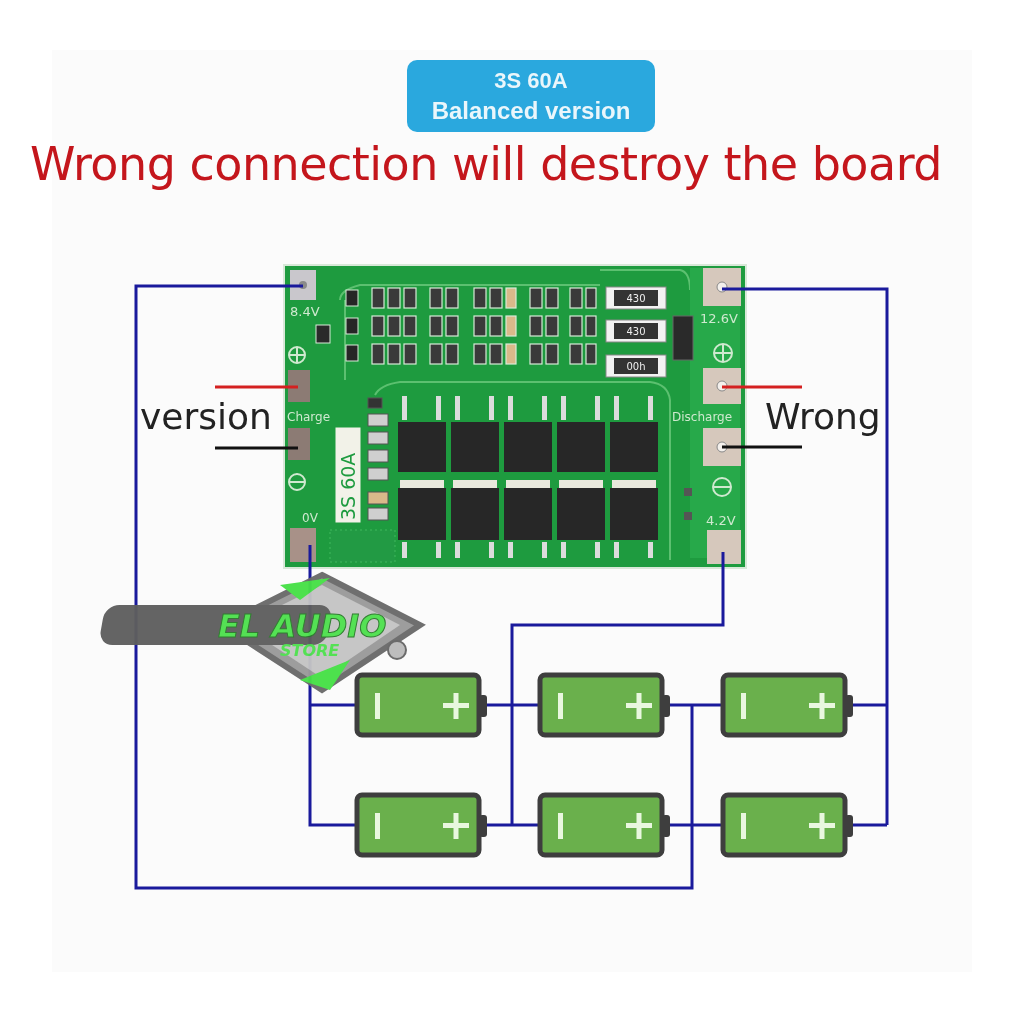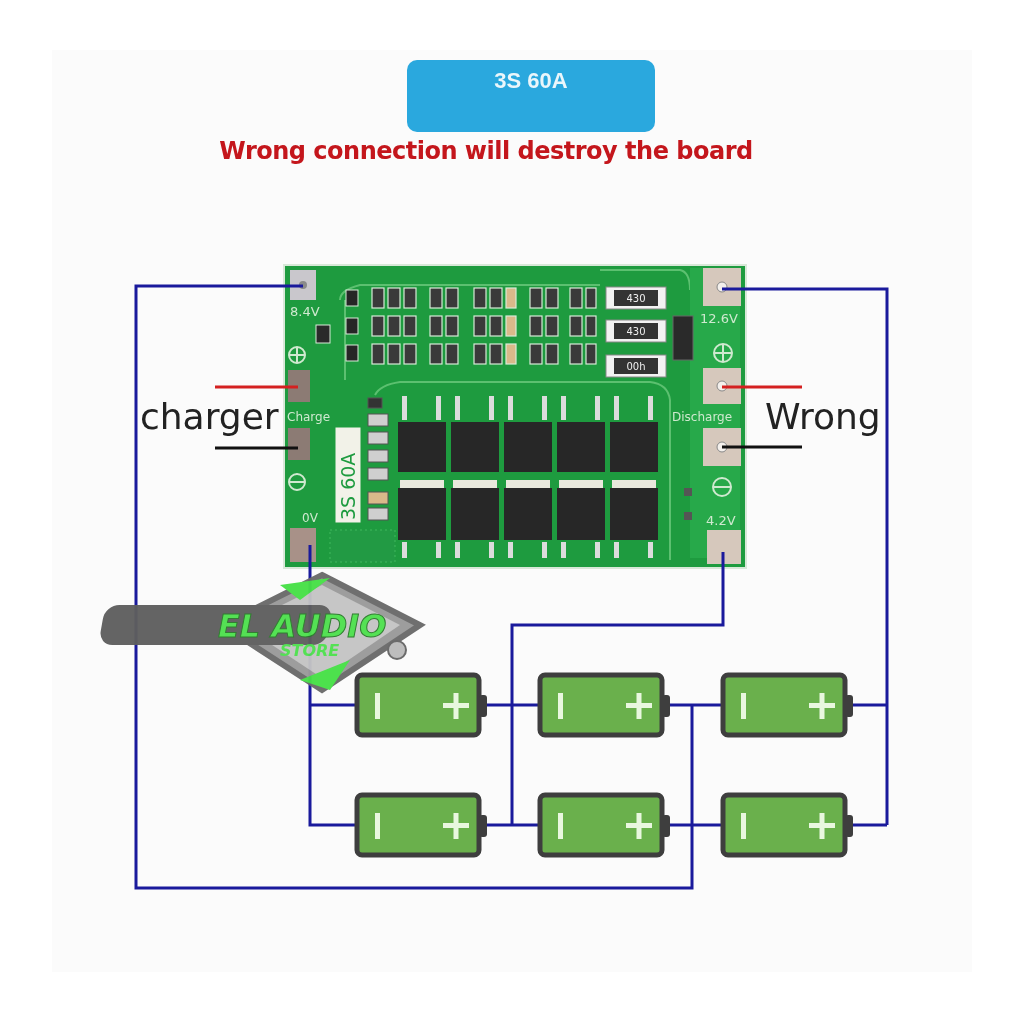--- a/index.html
+++ b/index.html
@@ -2,32 +2,33 @@
 <html><head>
 <meta charset="utf-8">
 <style>
   html, body { margin:0; padding:0; background:#ffffff; }
   body { width:1024px; height:1024px; position:relative; overflow:hidden; font-family:"Liberation Sans", sans-serif; }
   .panel { position:absolute; left:52px; top:50px; width:920px; height:922px; background:#fbfbfb; }
   .badge { position:absolute; left:407px; top:60px; width:248px; height:72px; background:#2aa8de; border-radius:10px;
            color:#eaf6fb; text-align:center; font-weight:bold; font-family:"Liberation Sans", sans-serif; }
   .badge .l1 { font-size:22px; line-height:24px; margin-top:9px; }
   .badge .l2 { font-size:24px; line-height:28px; margin-top:4px; }
-  .warning { position:absolute; left:0; top:137px; width:972px; text-align:center; color:#c4161c; font-weight:bold;
-             font-size:24px; font-family:"DejaVu Sans", sans-serif; letter-spacing:-0.5px; }
+  .warning { position:absolute; left:0; top:137px; width:972px; text-align:center; color:#c4161c; font-weight:normal;
+             font-size:46px; font-family:"DejaVu Sans", sans-serif; letter-spacing:-0.5px; }
   svg.diagram { position:absolute; left:0; top:0; }
   .side-label { position:absolute; font-family:"DejaVu Sans", sans-serif; color:#222; font-size:36px; }
 </style>
 </head>
 <body>
 
 <div class="panel"></div>
 
 <div class="badge">
   <div class="l1">3S 60A</div>
+  <div class="l2">Balanced version</div>
 </div>
 
 <div class="warning">Wrong connection will destroy the board</div>
 
 <svg class="diagram" width="1024" height="1024" viewBox="0 0 1024 1024">
 
   <g>
     <rect x="284" y="265" width="462" height="303" fill="#1e9b3f" stroke="#d8e8d8" stroke-width="2"></rect>
 
     <path d="M340 300 Q340 290 360 285 L600 285" fill="none" stroke="#5cc070" stroke-width="2"></path>
@@ -254,14 +255,14 @@
     <polygon points="322,585 400,625 322,678 242,625" fill="#c4c4c4"></polygon>
     <path d="M280 585 L330 578 L300 600 Z" fill="#46e046"></path>
     <path d="M300 680 L350 660 L330 690 Z" fill="#46e046"></path>
     <rect x="212" y="605" width="228" height="40" rx="14" fill="#5e5e5e" transform="skewX(-10)"></rect>
     <text x="218" y="637" font-size="32" font-weight="bold" font-style="italic" fill="#4ee04e" stroke="#2a7a2a" stroke-width="1" font-family="DejaVu Sans, sans-serif">EL AUDIO</text>
     <text x="280" y="656" font-size="16" font-weight="bold" font-style="italic" fill="#4ee04e" font-family="DejaVu Sans, sans-serif">STORE</text>
     <circle cx="397" cy="650" r="9" fill="#bbb" stroke="#666" stroke-width="2"></circle>
   </g>
 </svg>
 
-<div class="side-label" style="left:140px; top:396px;">charger</div>
+<div class="side-label" style="left:140px; top:396px;">version</div>
 <div class="side-label" style="left:765px; top:396px;">Wrong</div>
 
 </body></html>

